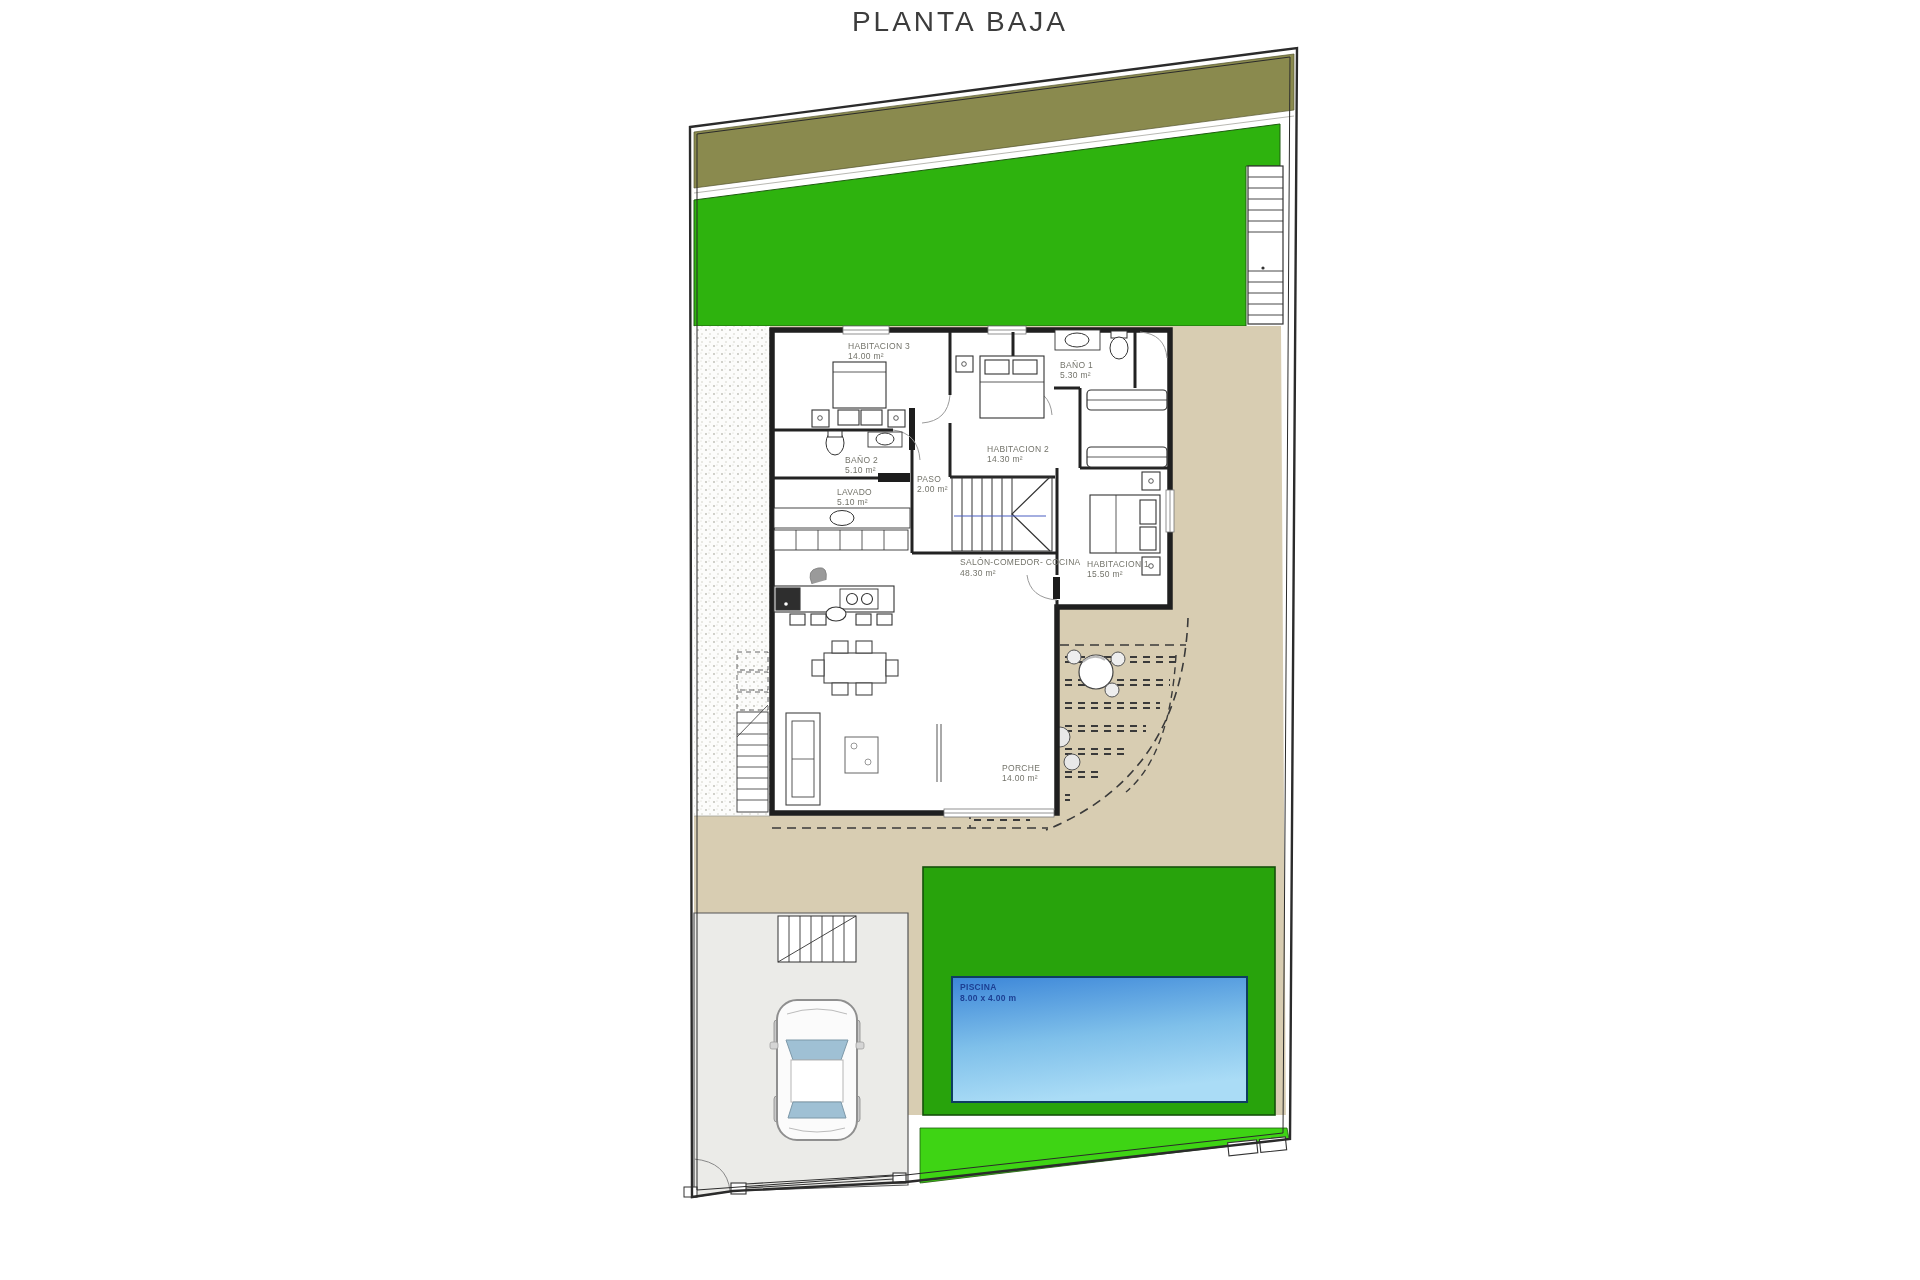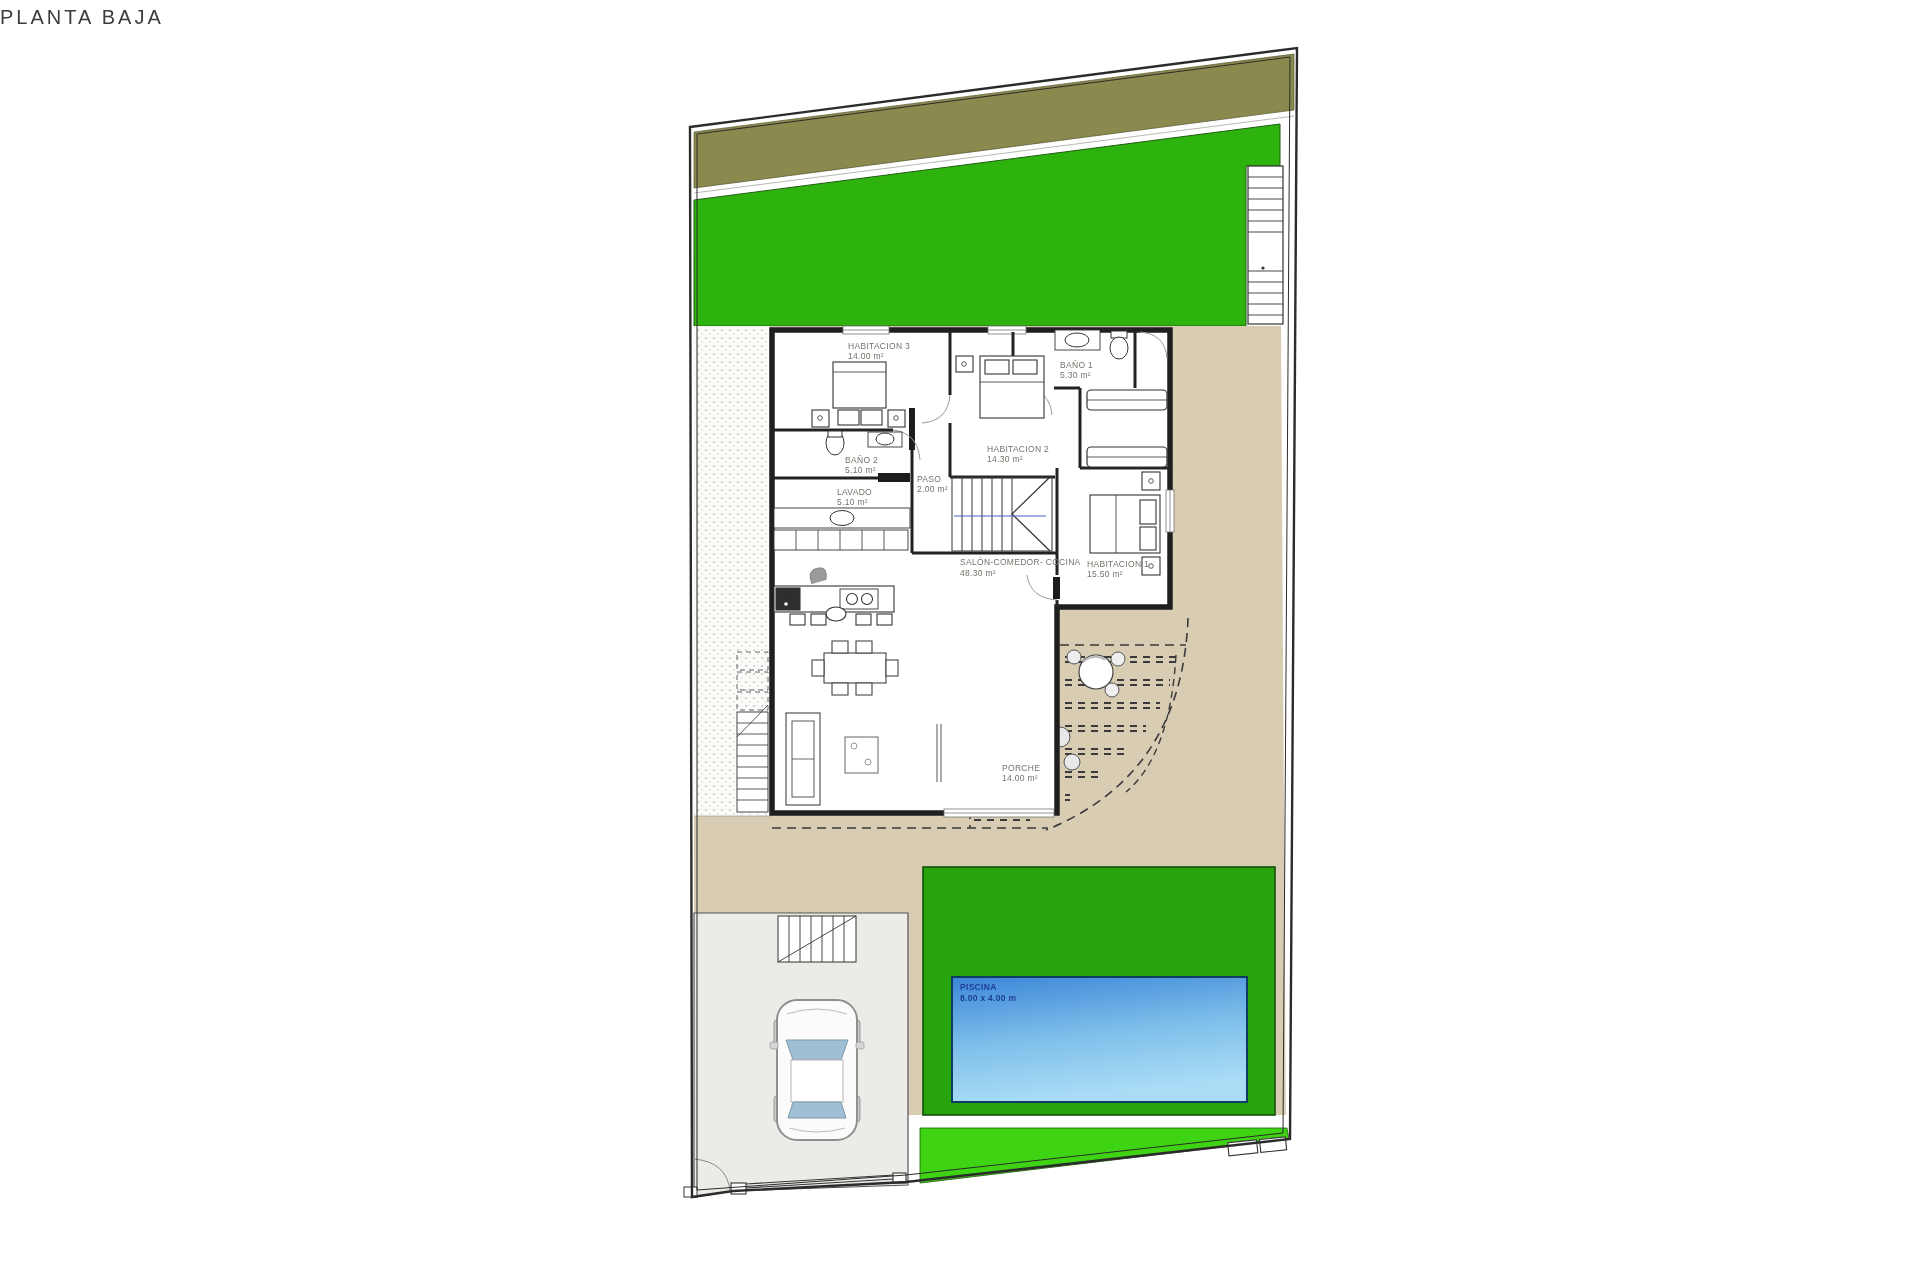--- a/index.html
+++ b/index.html
@@ -1,19 +1,19 @@
 <!DOCTYPE html>
 <html><head>
 <meta charset="utf-8">
 <style>
   html,body{margin:0;padding:0;background:#ffffff;}
   #canvas{position:relative;width:1920px;height:1280px;background:#ffffff;overflow:hidden;
           font-family:"Liberation Sans",sans-serif;}
-  #plan-title{position:absolute;top:6px;left:0;right:0;text-align:left;
-              font-size:20px;font-weight:400;letter-spacing:3px;color:#3c3c3c;}
+  #plan-title{position:absolute;top:6px;left:0;right:0;text-align:center;
+              font-size:28px;font-weight:400;letter-spacing:3px;color:#3c3c3c;}
   svg{position:absolute;inset:0;}
   svg text{font-family:"Liberation Sans",sans-serif;fill:#73736a;font-size:8.5px;letter-spacing:.3px;}
   svg text.pool-txt{fill:#1c3f93;font-weight:bold;font-size:8.5px;}
 </style>
 </head>
 <body>
 
 <div id="canvas">
   <div id="plan-title">PLANTA BAJA</div>
 

